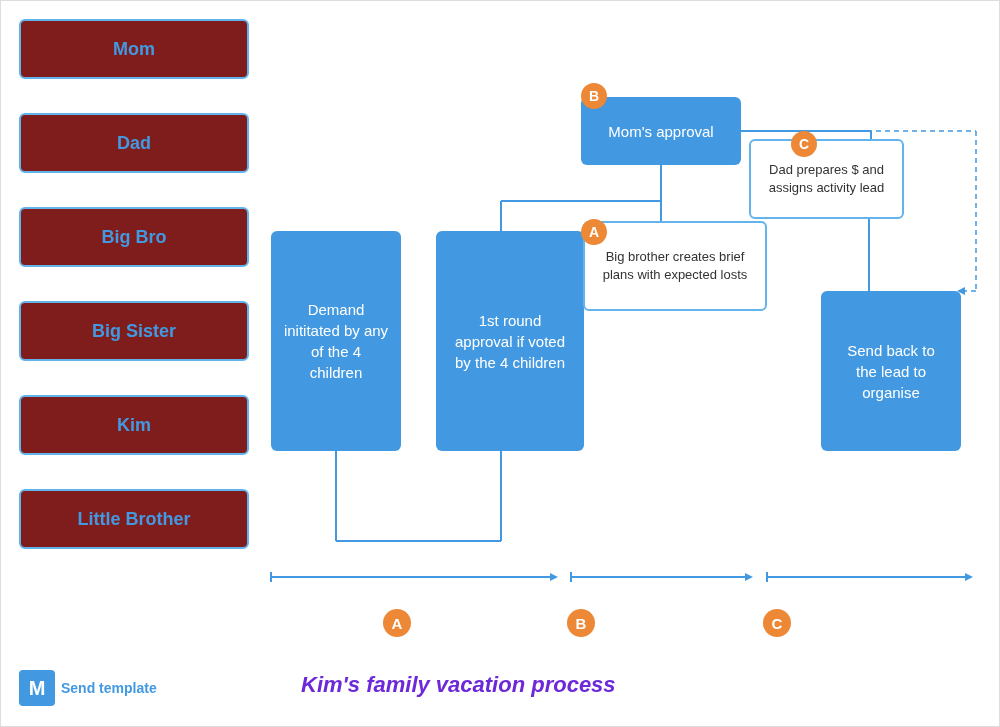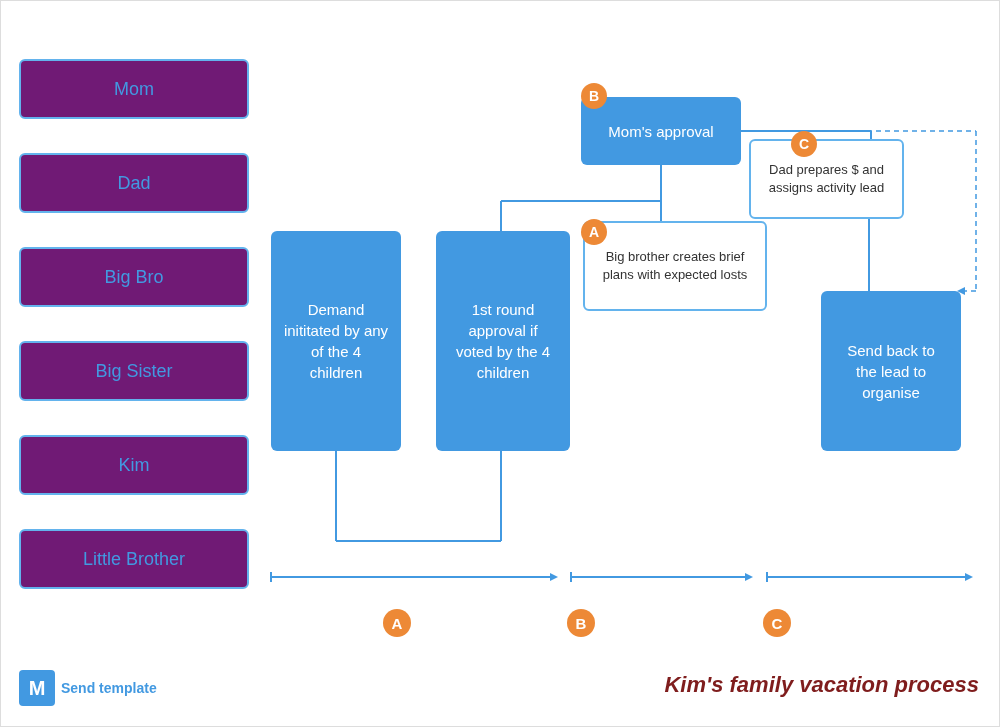--- a/index.html
+++ b/index.html
@@ -26,23 +26,22 @@
       left: 18px;
       width: 230px;
       height: 60px;
       border: 2px solid #63b3ed;
       border-radius: 6px;
       display: flex;
       align-items: center;
       justify-content: center;
       color: #4299e1;
       font-size: 18px;
-      font-weight: 400;
-      background: #701a75;
-      margin-top: 40px;
+      font-weight: 700;
+      background: #7f1d1d;
     }
 
     
     .blue-box {
       position: absolute;
       background: #4299e1;
       border-radius: 6px;
       color: white;
       display: flex;
       align-items: center;
@@ -91,22 +90,22 @@
       height: 727px;
       pointer-events: none;
     }
 
     
     .bottom-title {
       position: absolute;
       bottom: 28px;
       left: 260px;
       right: 0;
-      text-align: right;
-      color: #7f1d1d;
+      text-align: left;
+      color: #6d28d9;
       font-size: 22px;
       font-style: italic;
       font-weight: bold;
     }
 
     
     .logo-area {
       position: absolute;
       bottom: 20px;
       left: 18px;
@@ -200,21 +199,21 @@
     <span>Kim</span>
   </div>
   <div class="sidebar-label" style="top: 488px;">
     <span>Little Brother</span>
   </div>
 
   <div class="blue-box" style="top:230px; left:270px; width:130px; height:220px; padding:12px;">
     <span>Demand inititated by any of the 4 children</span>
   </div>
 
-  <div class="blue-box" style="top:230px; left:435px; width:134px; height:220px; padding:12px;">
+  <div class="blue-box" style="top:230px; left:435px; width:148px; height:220px; padding:12px;">
     <span>1st round approval if voted by the 4 children</span>
   </div>
 
   <div class="blue-box" style="top:96px; left:580px; width:160px; height:68px; padding:10px;">
     <span>Mom's approval</span>
   </div>
 
   <div class="blue-box" style="top:290px; left:820px; width:140px; height:160px; padding:14px;">
     <span>Send back to the lead to organise</span>
   </div>

